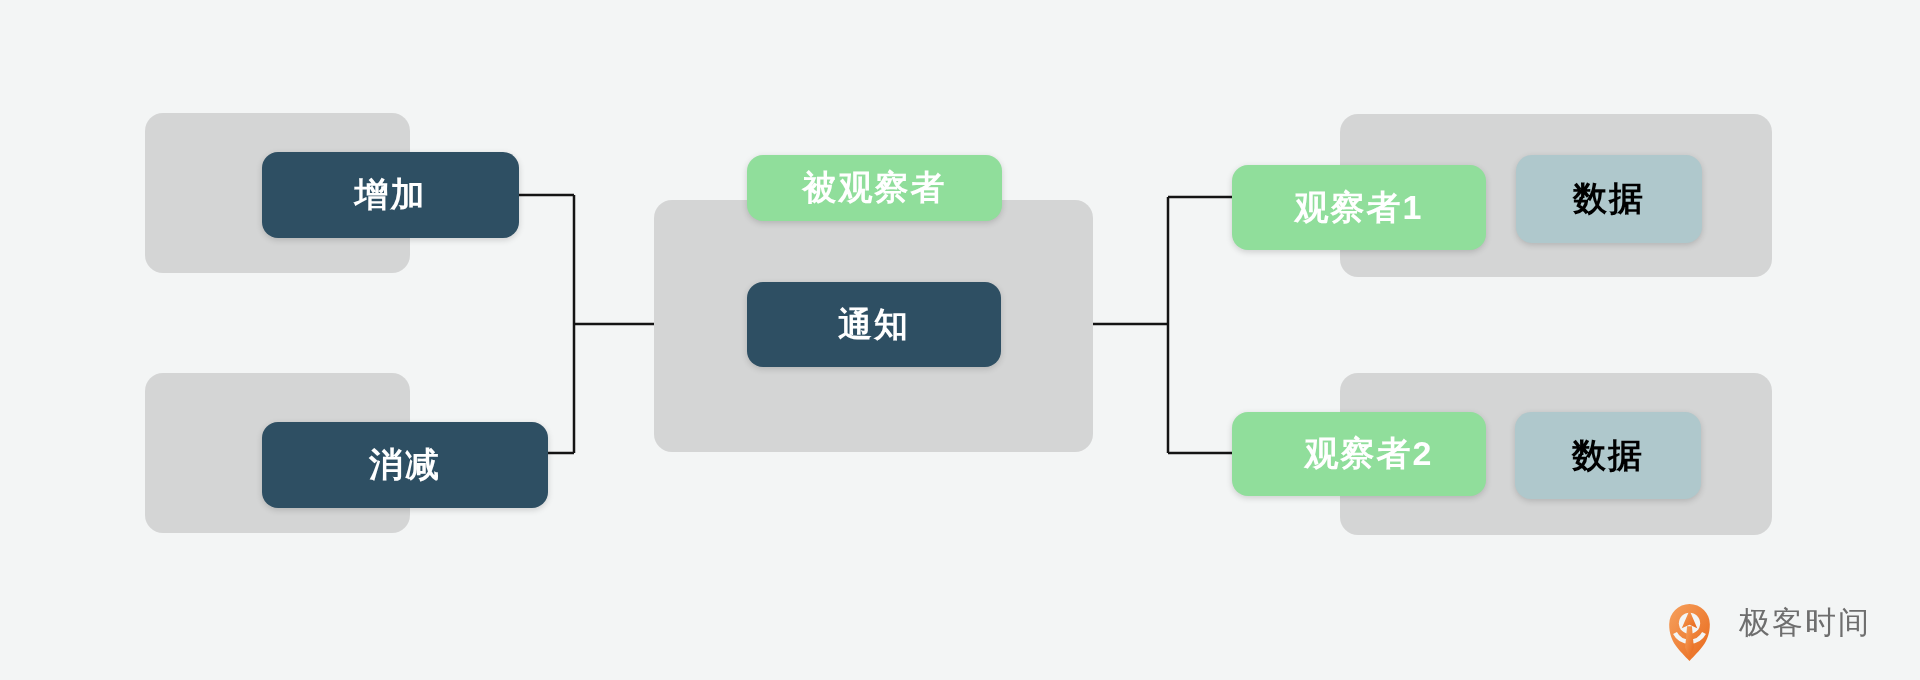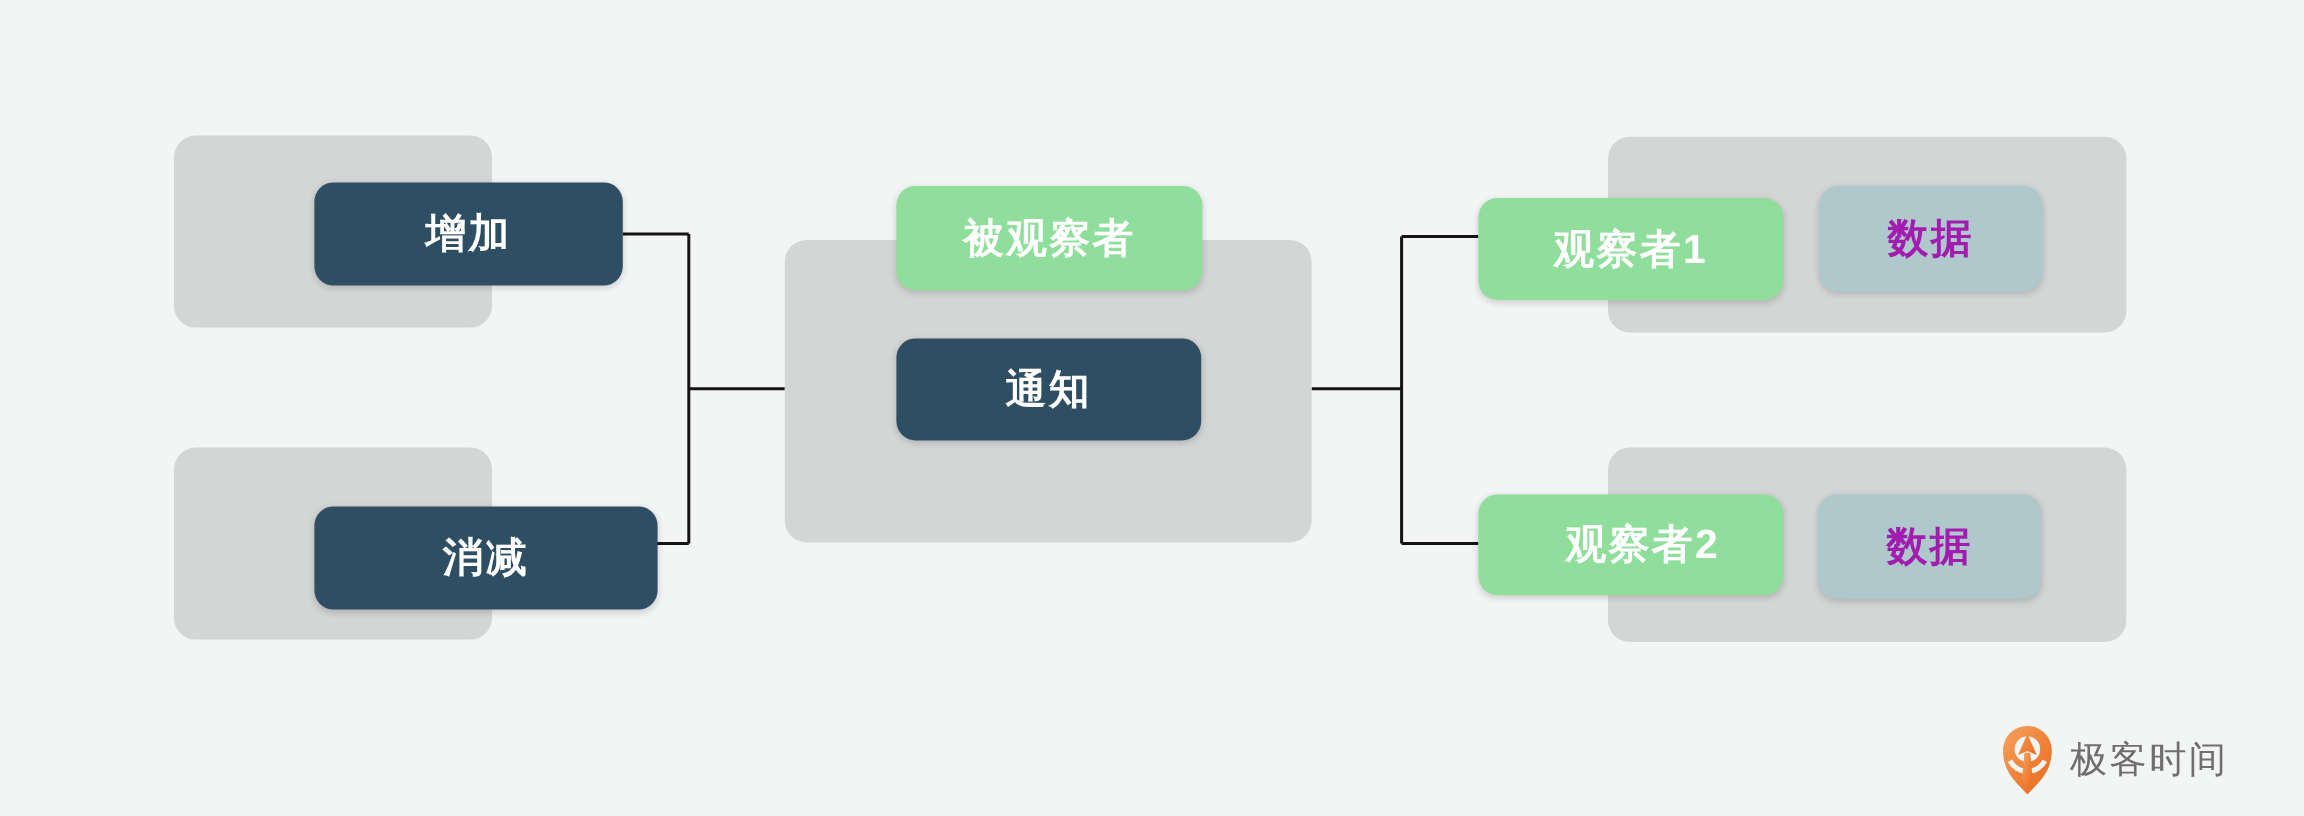--- a/index.html
+++ b/index.html
@@ -39,50 +39,49 @@
     align-items: center;
     justify-content: center;
     font-size: 34px;
     font-weight: 700;
     letter-spacing: 2px;
     z-index: 3;
     box-shadow: 0 2px 6px rgba(0,0,0,0.16);
   }
   .node.dark  { background: var(--dark, #2e4f63);  color: #ffffff; }
   .node.green { background: var(--green, #90de9b); color: #ffffff; }
-  .node.slate { background: var(--slate, #afc8cc); color: #a21caf; }
+  .node.slate { background: var(--slate, #afc8cc); color: #000000; }
 
   
   .box.left-top      { left: 145px;  top: 113px; width: 265px; height: 160px; }
   .box.left-bottom   { left: 145px;  top: 373px; width: 265px; height: 160px; }
   .node.increase     { left: 262px;  top: 152px; width: 257px; height: 86px; }
   .node.decrease     { left: 262px;  top: 422px; width: 286px; height: 86px; }
 
   
   .box.center        { left: 654px;  top: 200px; width: 439px; height: 252px; }
-  .node.subject      { left: 747px;  top: 155px; width: 255px; height: 87px; }
+  .node.subject      { left: 747px;  top: 155px; width: 255px; height: 66px; }
   .node.notify       { left: 747px;  top: 282px; width: 254px; height: 85px; }
 
   
   .box.right-top     { left: 1340px; top: 114px; width: 432px; height: 163px; }
   .box.right-bottom  { left: 1340px; top: 373px; width: 432px; height: 162px; }
   .node.observer1    { left: 1232px; top: 154px; width: 254px; height: 85px; margin-top: 11px; }
   .node.data1        { left: 1516px; top: 155px; width: 186px; height: 88px; }
   .node.observer2    { left: 1232px; top: 412px; width: 254px; height: 84px; padding-left: 20px; }
   .node.data2        { left: 1515px; top: 412px; width: 186px; height: 87px; }
 
   
   .brand {
     position: absolute;
     left: 1666px;
     top: 602px;
     height: 62px;
     display: flex;
-    align-items: center;
-    gap: 12px;
+    gap: 26px;
     z-index: 4;
   }
   .brand-icon { width: 47px; height: 60px; display: block; }
   .brand-name {
     font-size: 31px;
     font-weight: 500;
     color: var(--logo_text, #6e6e6e);
     letter-spacing: 2px;
     white-space: nowrap;
   }

